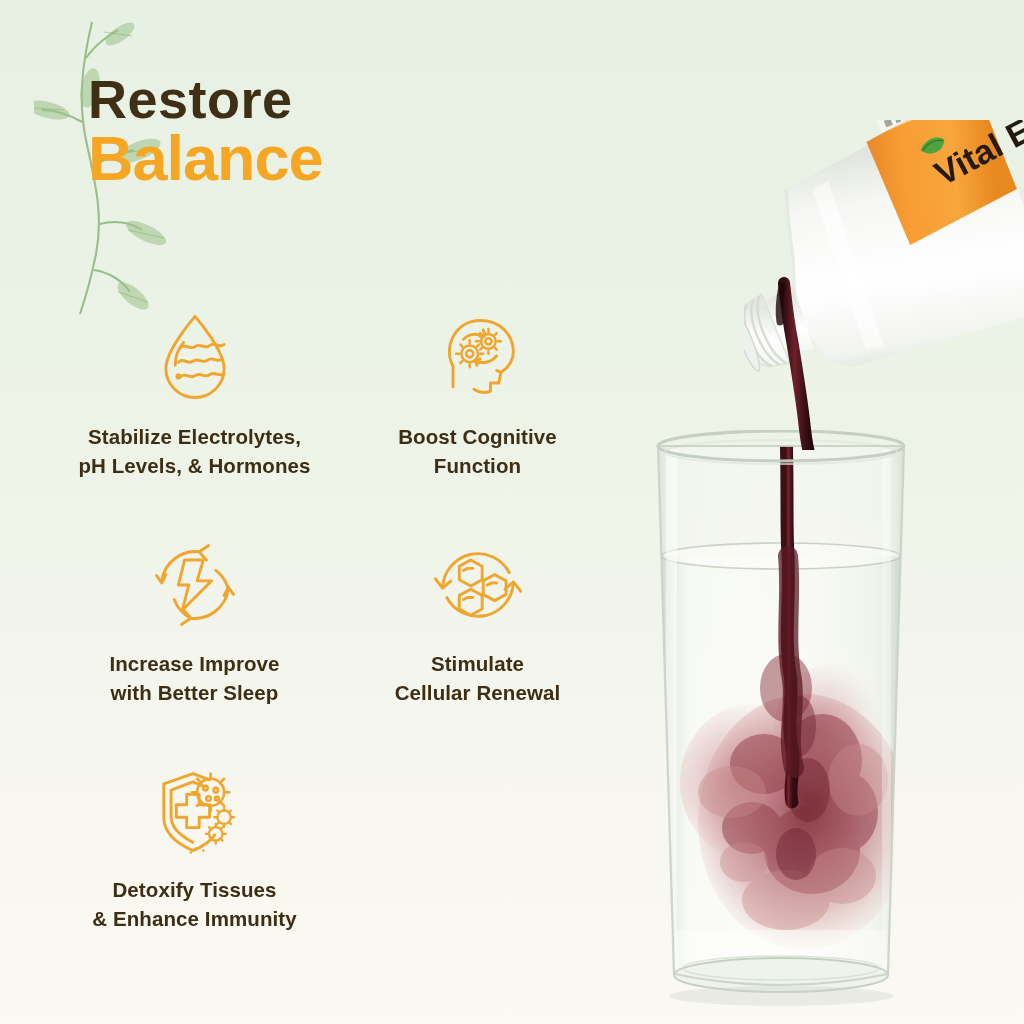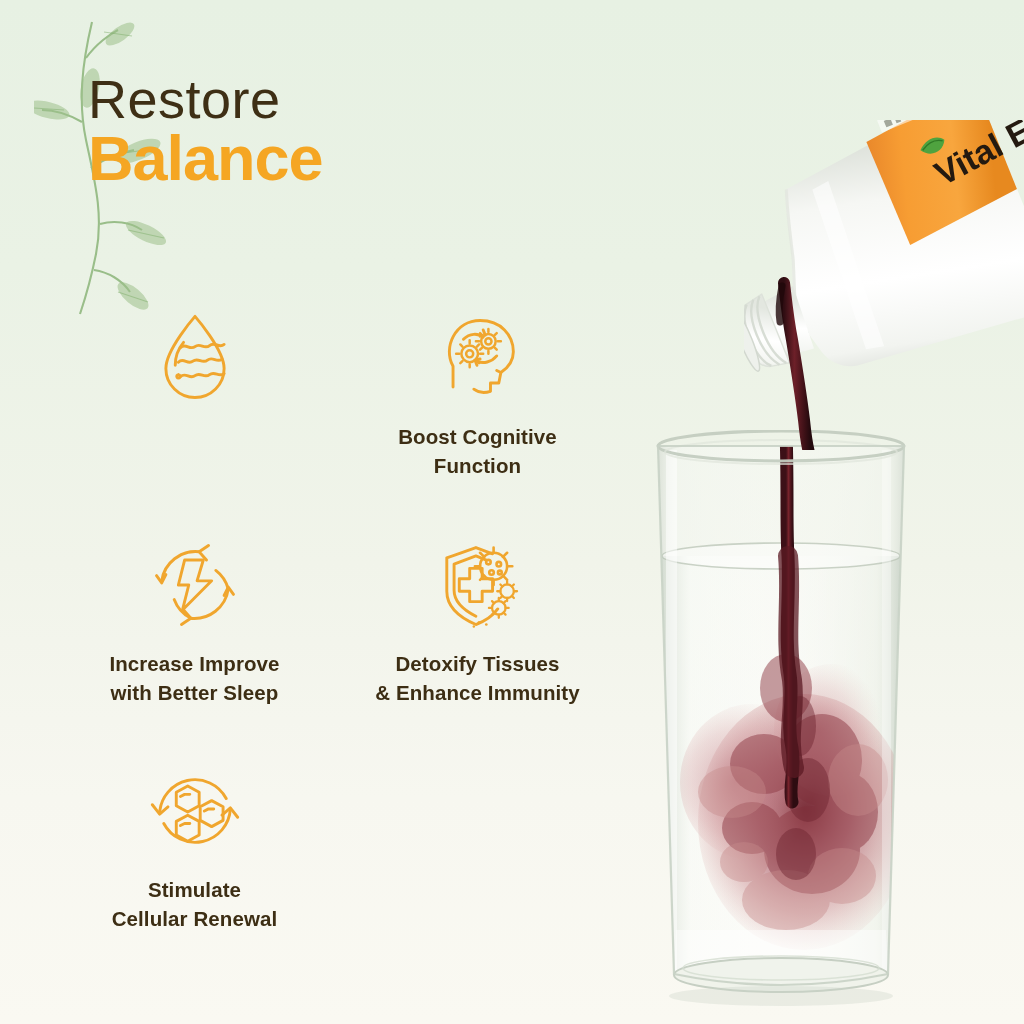--- a/index.html
+++ b/index.html
@@ -6,21 +6,21 @@
   body{width:1024px;height:1024px;overflow:hidden;font-family:"Liberation Sans",sans-serif;}
   #stage{position:relative;width:1024px;height:1024px;
     background:linear-gradient(to bottom,#e7f1e3 0%,#eaf2e5 26%,#f1f4ea 55%,#f7f7f0 78%,#faf9f2 100%);
     overflow:hidden;}
 
   
   #vine{position:absolute;left:34px;top:18px;width:150px;height:300px;pointer-events:none;}
 
   
   #headline{position:absolute;left:88px;top:72px;}
-  #restore{font-size:54px;color:#3e2f15;letter-spacing:.5px;line-height:1;font-weight:400;}
+  #restore{font-size:54px;color:#3e2f15;letter-spacing:.5px;line-height:1;font-weight:700;}
   #balance{font-size:63px;color:#f5a623;font-weight:700;line-height:.98;margin-top:2px;letter-spacing:-1px;}
 
   
   #benefits{position:absolute;left:56px;top:300px;width:560px;
     display:grid;grid-template-columns:1fr 1fr;grid-template-rows:repeat(3,1fr);
     column-gap:6px;row-gap:0px;height:680px;}
   .bcell{display:flex;flex-direction:column;align-items:center;justify-content:flex-start;padding-top:6px;}
   .bicon{width:104px;height:104px;display:block;}
   .bcap{margin-top:12px;text-align:center;color:#3d2e14;font-weight:700;font-size:20.5px;line-height:1.42;
     letter-spacing:.1px;white-space:pre-line;}
@@ -71,20 +71,22 @@
       <svg class="bicon" viewBox="0 0 100 100">
         <g fill="none" stroke="#f0a62e" stroke-width="2.8" stroke-linecap="round" stroke-linejoin="round">
           <path d="M50 10 C50 10,22 42,22 60 A28 28 0 0 0 78 60 C78 42,50 10,50 10Z"></path>
           <path d="M31 57 C31 48,34 41,39 35"></path>
           <path d="M34 66 a1.6 1.6 0 1 0 .1 0"></path>
           <path d="M36 40 c5-5,9 3,14-1 s9 3,14-1 s9 3,14-1"></path>
           <path d="M34 54 c5-5,9 3,14-1 s9 3,14-1 s9 3,14-1"></path>
           <path d="M36 68 c5-5,9 3,14-1 s9 3,14-1 s9 3,14-1"></path>
         </g>
       </svg>
+      <div class="bcap">Stabilize Electrolytes,
+pH Levels, &amp; Hormones</div>
     </div>
 
 
     <div class="bcell">
       <svg class="bicon" viewBox="0 0 100 100">
         <g fill="none" stroke="#f0a62e" stroke-width="2.8" stroke-linecap="round" stroke-linejoin="round">
           <path d="M26 78 V58 C16 40,28 14,52 14 C72 14,84 28,84 44 C84 54,78 60,72 64 L70 74 h-8 v8 c-6 2-12 1-16-2"></path>
           <path d="M72 64 l-4 -2"></path>
           <path d="M36 32 c6-6,14-6,19-2"></path>
           <path d="M57 28 l-2 -5 M57 28 l-5 1"></path>
@@ -122,65 +124,65 @@
           <path d="M52 26 H40 l-6 24 h10 l-6 24 L66 46 H52 l6 -20 Z"></path>
         </g>
       </svg>
       <div class="bcap">Increase Improve
 with Better Sleep</div>
     </div>
 
     <div class="bcell">
       <svg class="bicon" viewBox="0 0 100 100">
         <g fill="none" stroke="#f0a62e" stroke-width="2.8" stroke-linecap="round" stroke-linejoin="round">
-          <path d="M20 24 L48 14 L64 20 M20 24 V56 C20 72,34 82,48 88 C56 85,64 80,69 73"></path>
-          <path d="M27 30 L48 22 L58 26 M27 30 V55 C27 67,38 75,48 80"></path>
-          <path d="M42 34 h12 v10 h10 v12 h-10 v10 h-12 v-10 h-10 v-12 h10 Z"></path>
-        </g>
-        <g fill="none" stroke="#f0a62e" stroke-width="2.5" stroke-linecap="round">
-          <circle cx="65" cy="32" r="13"></circle>
-          <path d="M65 19 v-5 M65 45 v5 M52 32 h-5 M78 32 h5 M56 23 l-4-4 M74 41 l4 4 M74 23 l4-4 M56 41 l-4 4"></path>
-          <circle cx="60" cy="28" r="2.2"></circle>
-            <circle cx="70" cy="30" r="2.2"></circle>
-          <circle cx="63" cy="38" r="2.2"></circle>
-            <circle cx="71" cy="38" r="1.8"></circle>
-        </g>
-        <g fill="none" stroke="#f0a62e" stroke-width="2.2" stroke-linecap="round">
-          <circle cx="78" cy="56" r="6.5"></circle>
-          <path d="M78 49.5 v-3 M78 62.5 v3 M71.5 56 h-3 M84.5 56 h3 M73.5 51.5 l-2-2 M82.5 60.5 l2 2 M82.5 51.5 l2-2 M73.5 60.5 l-2 2"></path>
-          <circle cx="70" cy="72" r="6.5"></circle>
-          <path d="M70 65.5 v-3 M70 78.5 v3 M63.5 72 h-3 M76.5 72 h3 M65.5 67.5 l-2-2 M74.5 76.5 l2 2 M74.5 67.5 l2-2 M65.5 76.5 l-2 2"></path>
-        </g>
-        <g fill="#f0a62e">
-          <circle cx="51" cy="86" r="1.5"></circle>
-            <circle cx="58" cy="88" r="1.3"></circle>
-            <circle cx="46" cy="90" r="1.2"></circle>
-        </g>
-      </svg>
-      <div class="bcap">Detoxify Tissues
-&amp; Enhance Immunity</div>
-    </div>
-
-    <div class="bcell">
-      <svg class="bicon" viewBox="0 0 100 100">
-        <g fill="none" stroke="#f0a62e" stroke-width="2.8" stroke-linecap="round" stroke-linejoin="round">
           <path d="M16 52 A34 34 0 0 1 80 38"></path>
           <path d="M9 44 L16 53 L24 46"></path>
           <path d="M84 48 A34 34 0 0 1 20 62"></path>
           <path d="M91 56 L84 47 L76 54"></path>
           <path d="M43 26 l11 6 v13 l-11 6 l-11 -6 V32 Z"></path>
           <path d="M66 40 l11 6 v13 l-11 6 l-11 -6 V46 Z"></path>
           <path d="M43 54 l11 6 v13 l-11 6 l-11 -6 V60 Z"></path>
           <path d="M36 36 l4 -2 h5"></path>
           <path d="M59 50 l4 -2 h5"></path>
           <path d="M36 64 l4 -2 h5"></path>
         </g>
       </svg>
       <div class="bcap">Stimulate
 Cellular Renewal</div>
+    </div>
+
+    <div class="bcell">
+      <svg class="bicon" viewBox="0 0 100 100">
+        <g fill="none" stroke="#f0a62e" stroke-width="2.8" stroke-linecap="round" stroke-linejoin="round">
+          <path d="M20 24 L48 14 L64 20 M20 24 V56 C20 72,34 82,48 88 C56 85,64 80,69 73"></path>
+          <path d="M27 30 L48 22 L58 26 M27 30 V55 C27 67,38 75,48 80"></path>
+          <path d="M42 34 h12 v10 h10 v12 h-10 v10 h-12 v-10 h-10 v-12 h10 Z"></path>
+        </g>
+        <g fill="none" stroke="#f0a62e" stroke-width="2.5" stroke-linecap="round">
+          <circle cx="65" cy="32" r="13"></circle>
+          <path d="M65 19 v-5 M65 45 v5 M52 32 h-5 M78 32 h5 M56 23 l-4-4 M74 41 l4 4 M74 23 l4-4 M56 41 l-4 4"></path>
+          <circle cx="60" cy="28" r="2.2"></circle>
+            <circle cx="70" cy="30" r="2.2"></circle>
+          <circle cx="63" cy="38" r="2.2"></circle>
+            <circle cx="71" cy="38" r="1.8"></circle>
+        </g>
+        <g fill="none" stroke="#f0a62e" stroke-width="2.2" stroke-linecap="round">
+          <circle cx="78" cy="56" r="6.5"></circle>
+          <path d="M78 49.5 v-3 M78 62.5 v3 M71.5 56 h-3 M84.5 56 h3 M73.5 51.5 l-2-2 M82.5 60.5 l2 2 M82.5 51.5 l2-2 M73.5 60.5 l-2 2"></path>
+          <circle cx="70" cy="72" r="6.5"></circle>
+          <path d="M70 65.5 v-3 M70 78.5 v3 M63.5 72 h-3 M76.5 72 h3 M65.5 67.5 l-2-2 M74.5 76.5 l2 2 M74.5 67.5 l2-2 M65.5 76.5 l-2 2"></path>
+        </g>
+        <g fill="#f0a62e">
+          <circle cx="51" cy="86" r="1.5"></circle>
+            <circle cx="58" cy="88" r="1.3"></circle>
+            <circle cx="46" cy="90" r="1.2"></circle>
+        </g>
+      </svg>
+      <div class="bcap">Detoxify Tissues
+&amp; Enhance Immunity</div>
     </div>
   </div>
 
   <svg id="glass" viewBox="0 0 290 580">
     <defs>
       <linearGradient id="gBody" x1="0" y1="0" x2="1" y2="0">
         <stop offset="0%" stop-color="#d9dfd6" stop-opacity=".85"></stop>
         <stop offset="7%" stop-color="#f4f7f2" stop-opacity=".55"></stop>
         <stop offset="50%" stop-color="#ffffff" stop-opacity=".30"></stop>
         <stop offset="93%" stop-color="#f2f5ef" stop-opacity=".55"></stop>

